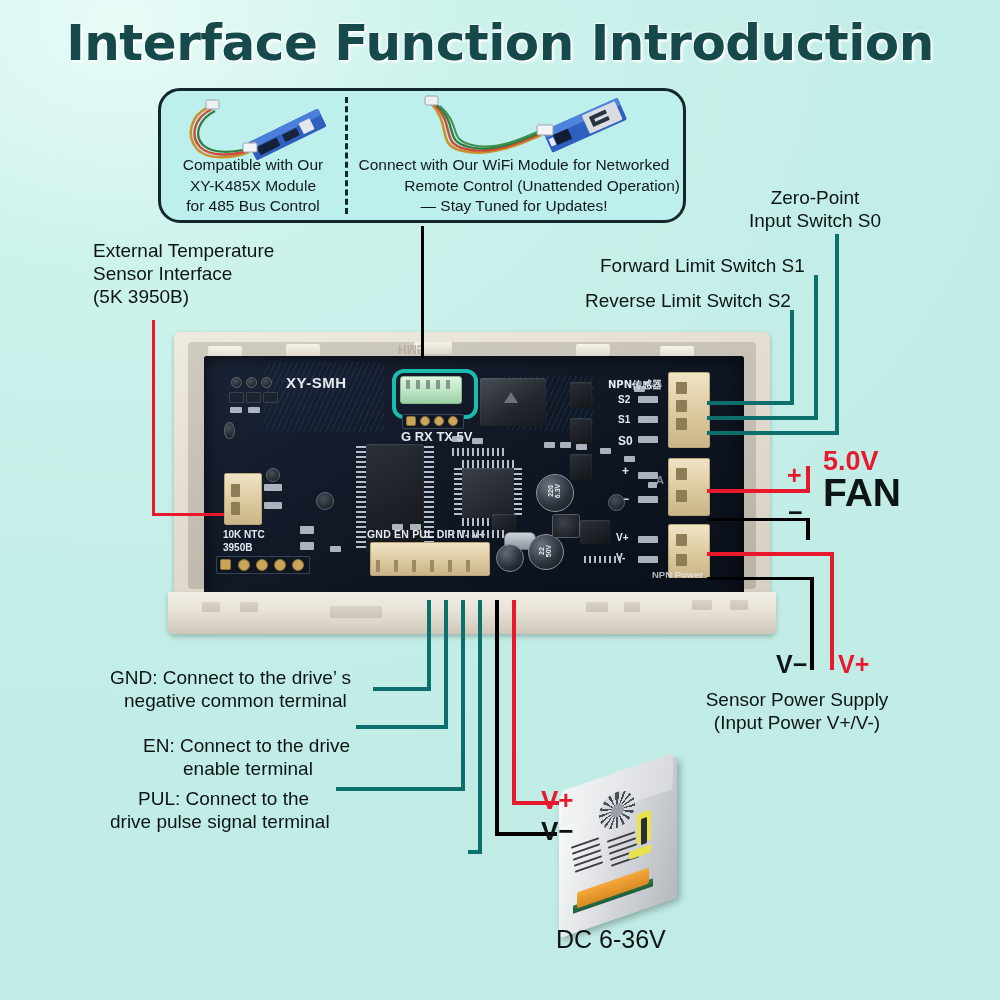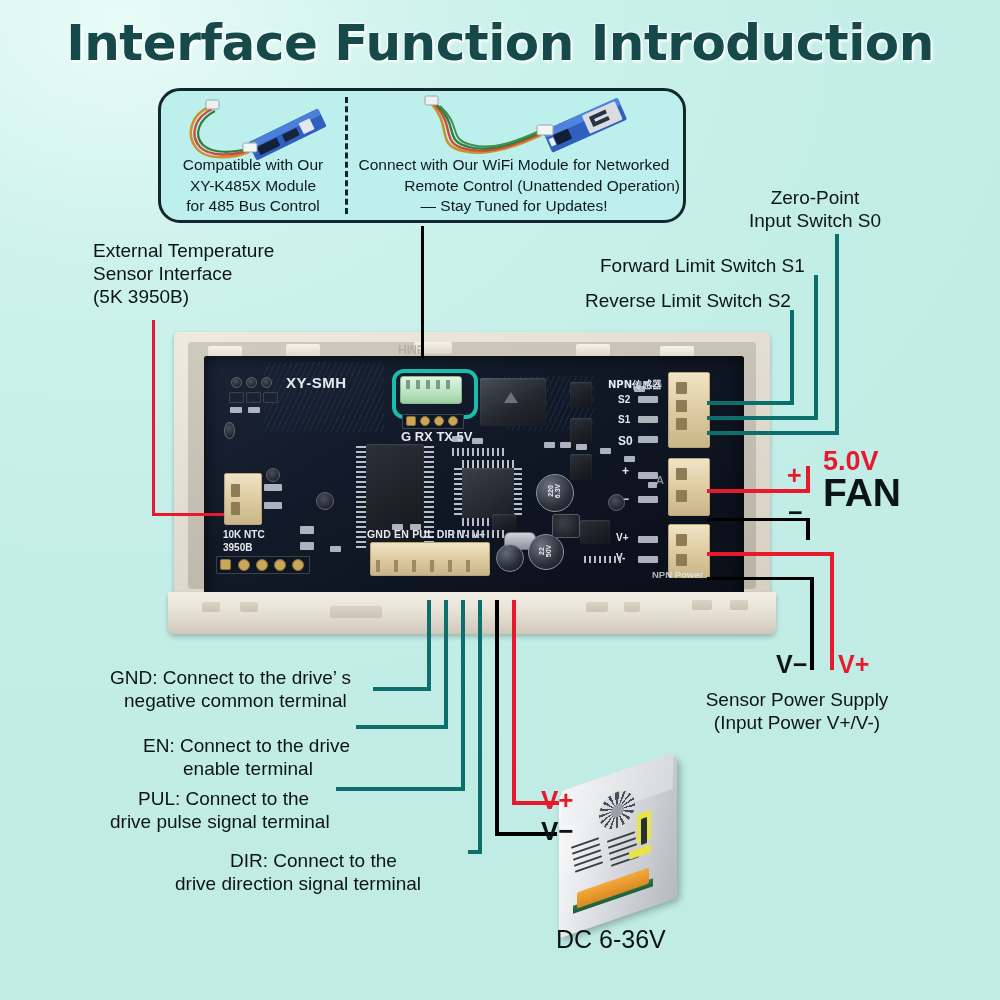--- a/index.html
+++ b/index.html
@@ -426,24 +426,20 @@
     <div style="padding-left:14px;">negative common terminal</div>
   </div>
   <div class="anno" style="left:143px;top:734px;width:250px;">
     <div>EN: Connect to the drive</div>
     <div style="padding-left:40px;">enable terminal</div>
   </div>
   <div class="anno" style="left:110px;top:787px;width:290px;">
     <div style="padding-left:28px;">PUL: Connect to the</div>
     <div>drive pulse signal terminal</div>
   </div>
-  <div class="anno" style="left:175px;top:849px;width:300px;">
-    <div style="padding-left:55px;">DIR: Connect to the</div>
-    <div>drive direction signal terminal</div>
-  </div>
 
   <div id="psu">
     <div class="psubody"></div>
     <div class="psutop"></div>
     <div class="fanring"></div>
     <div class="fanhub"></div>
     <div class="vent" style="left:26px;top:72px;width:28px;"></div>
     <div class="vent" style="left:27px;top:78px;width:28px;"></div>
     <div class="vent" style="left:28px;top:84px;width:28px;"></div>
     <div class="vent" style="left:29px;top:90px;width:28px;"></div>

